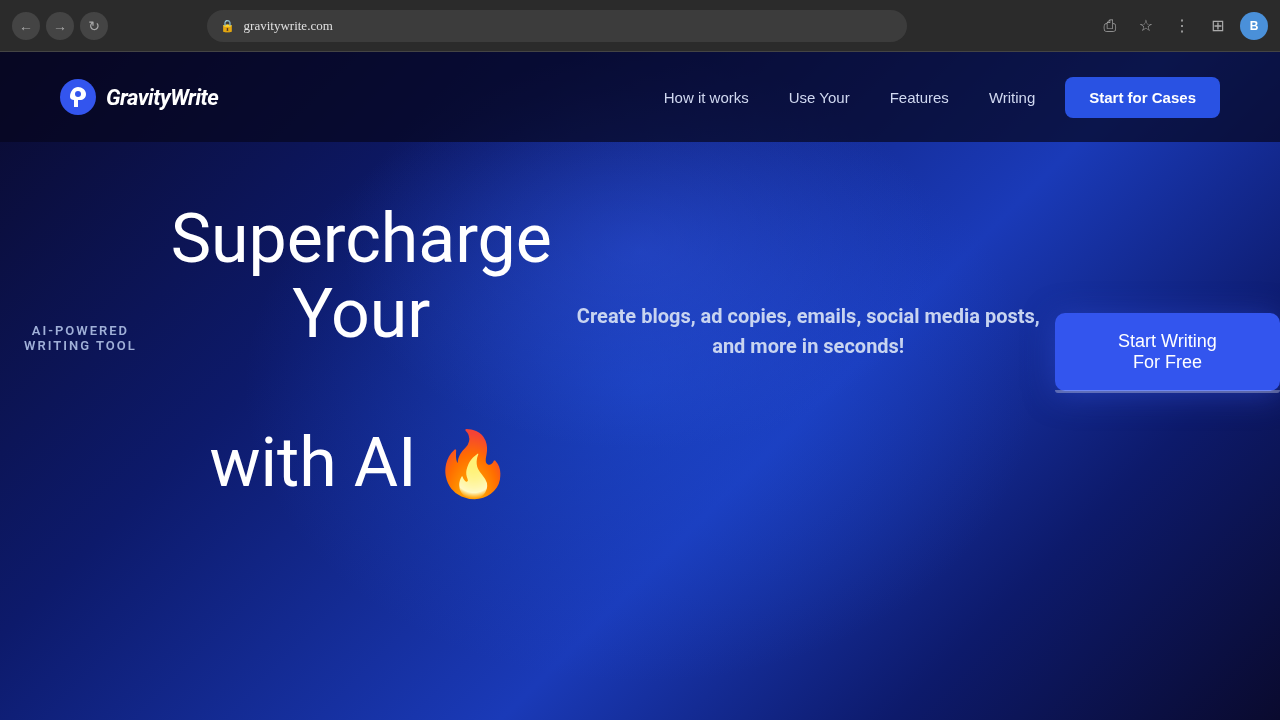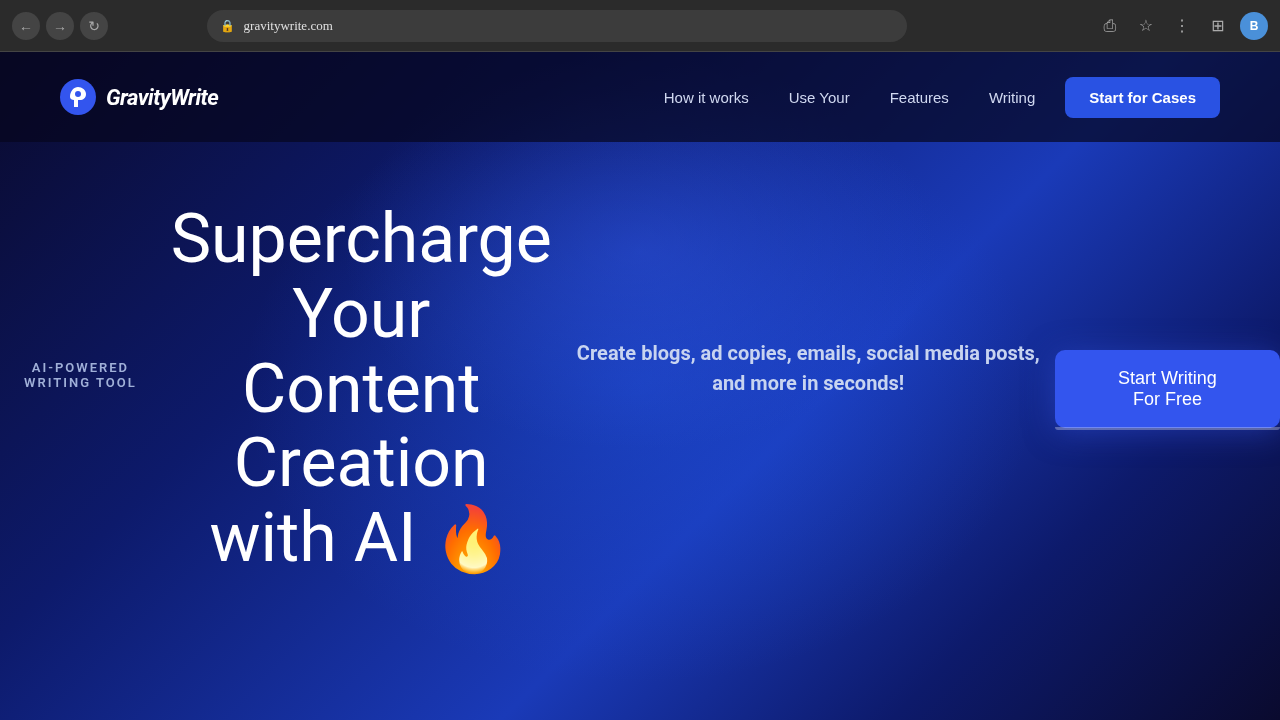--- a/index.html
+++ b/index.html
@@ -314,21 +314,21 @@
     </div>
 
     <button class="nav-cta">Start for Cases</button>
   </nav>
 
   <section class="hero">
     <p class="hero-tag">AI-POWERED WRITING TOOL</p>
 
     <h1 class="hero-title">
       <span>Supercharge Your</span><br>
-      <span>Content Creation</span><br>
+      <br>
       <span>with AI <span class="fire-emoji">🔥</span></span>
     </h1>
 
     <p class="hero-subtitle">Create blogs, ad copies, emails, social media posts, and more in seconds!</p>
 
     <button class="hero-cta">Start Writing For Free</button>
   </section>
 
 </div>
 

